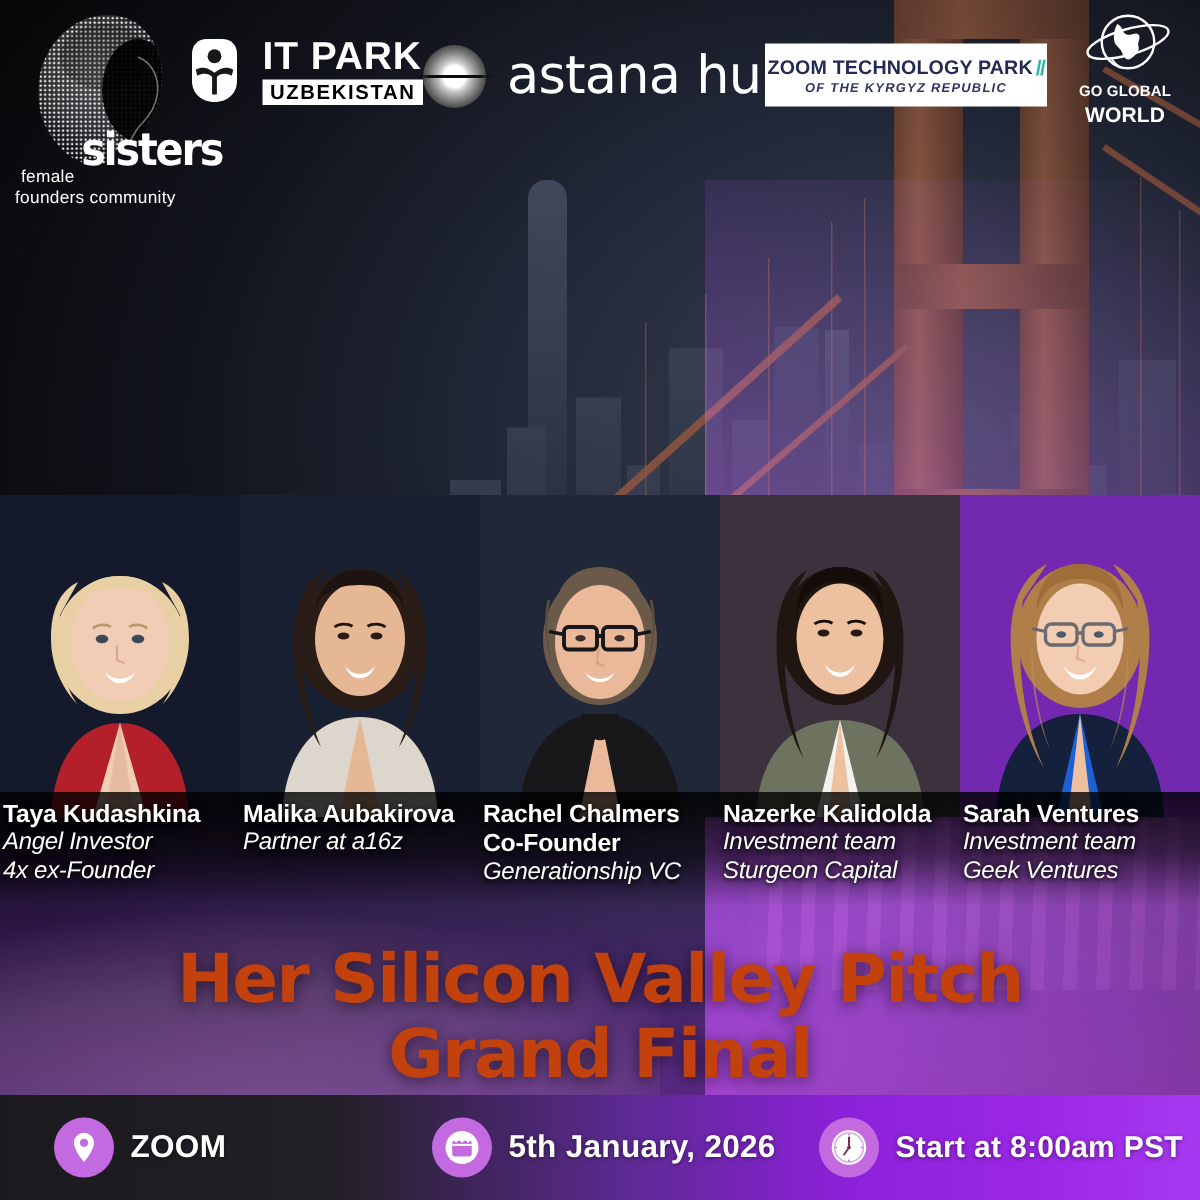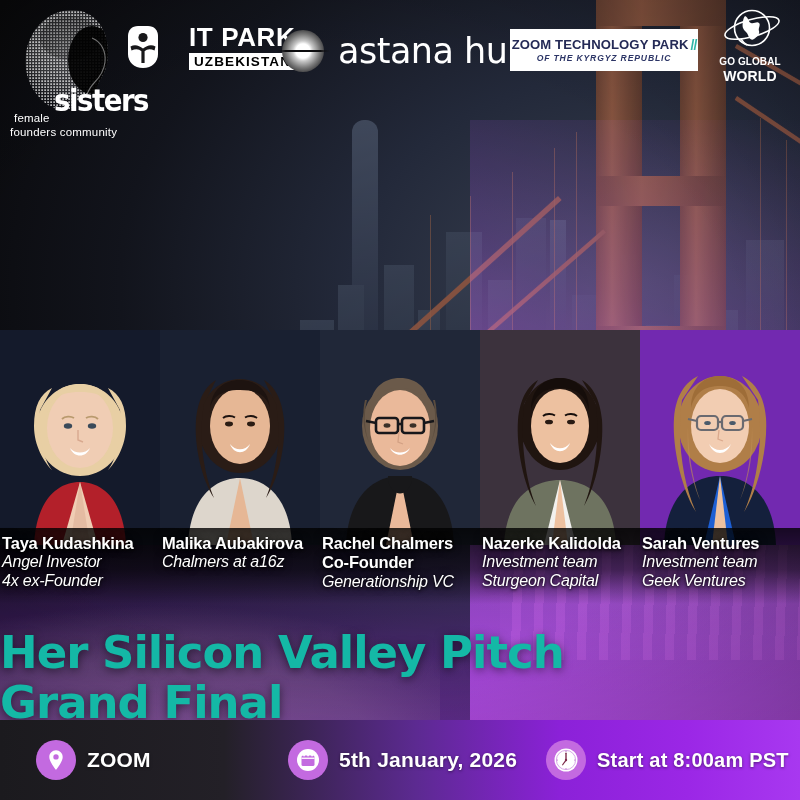--- a/index.html
+++ b/index.html
@@ -51,21 +51,21 @@
   .logobar{position:absolute;left:0;top:0;width:800px;height:120px;display:flex;align-items:flex-start;}
 
   .logo-sisters{position:absolute;left:6px;top:8px;width:130px;height:132px;}
   .face-dots{position:absolute;left:14px;top:0;width:100px;height:104px;}
   .sisters-word{position:absolute;left:44px;top:78px;color:#fff;font-weight:900;
     font-size:30px;letter-spacing:-1.6px;line-height:1;font-family:"DejaVu Sans",sans-serif;
     transform:scaleX(.92);}
   .sisters-sub1{position:absolute;left:8px;top:104px;color:#fff;font-size:11.5px;letter-spacing:.2px;}
   .sisters-sub2{position:absolute;left:4px;top:118px;color:#fff;font-size:11.5px;letter-spacing:.2px;}
 
-  .logo-itpark{position:absolute;left:118px;top:22px;display:flex;align-items:center;gap:21px;}
+  .logo-itpark{position:absolute;left:118px;top:22px;display:flex;align-items:center;gap:7px;}
   .itpark-mark{width:50px;height:50px;}
   .itpark-text{display:flex;flex-direction:column;gap:3px;}
   .itpark-top{color:#fff;font-weight:700;font-size:26px;letter-spacing:.6px;line-height:1;}
   .itpark-bot{background:#fff;color:#000;font-weight:700;font-size:13.5px;letter-spacing:1.1px;
     padding:2px 5px 2px 5px;line-height:1;text-align:center;}
 
   .logo-astana{position:absolute;left:282px;top:30px;display:flex;align-items:center;gap:14px;}
   .astana-mark{width:42px;height:42px;border-radius:50%;
     background:radial-gradient(circle at 50% 50%,#ffffff 0%,#ffffff 24%,#c9c9c9 34%,#7a7a7a 56%,#2c2c2e 80%,#1b1b1d 100%);
     position:relative;}
@@ -94,28 +94,28 @@
   .portrait{position:absolute;left:50%;transform:translateX(-50%);bottom:0;}
 
   .sp-label{position:absolute;left:0;right:0;top:204px;text-align:left;
     padding:0 2px;text-shadow:0 1px 3px rgba(0,0,0,.95),0 0 8px rgba(0,0,0,.8);}
   .sp-name{color:#fff;font-weight:700;font-size:16.5px;line-height:1.18;letter-spacing:-.2px;}
   .sp-role{color:#fff;font-style:italic;font-size:16px;line-height:1.18;letter-spacing:-.2px;}
   .namescrim{position:absolute;left:0;right:0;top:198px;height:76px;
     background:linear-gradient(180deg,rgba(0,0,0,.80) 0%,rgba(0,0,0,.55) 55%,rgba(0,0,0,0) 100%);}
 
   
-  .title{position:absolute;left:0;right:0;top:628px;text-align:left;color:#14b8a6;
+  .title{position:absolute;left:0;right:0;top:628px;text-align:center;color:#c2410c;
     font-weight:700;font-size:45px;line-height:1.1;letter-spacing:-1px;
     font-family:"DejaVu Sans",sans-serif;
     text-shadow:0 2px 10px rgba(0,0,0,.55);}
   .title .l2{display:block;}
 
   
-  .footer{position:absolute;left:0;bottom:0;width:800px;height:80px;display:flex;align-items:center;
+  .footer{position:absolute;left:0;bottom:0;width:800px;height:70px;display:flex;align-items:center;
     background:linear-gradient(90deg,#1b1a1e 0%,#232027 28%,#5c2a91 52%,#8b21d8 70%,#9b27e6 86%,#a838f0 100%);}
   .fitem{display:flex;align-items:center;gap:11px;}
   .fi1{position:absolute;left:36px;}
   .fi2{position:absolute;left:288px;}
   .fi3{position:absolute;left:546px;}
   .fico{width:40px;height:40px;border-radius:50%;background:#c36ae0;
     display:flex;align-items:center;justify-content:center;flex:0 0 auto;}
   .ftext{color:#fff;font-weight:700;font-size:21px;letter-spacing:.2px;
     text-shadow:0 1px 3px rgba(0,0,0,.5);}
   .ftext.sm{font-size:20px;}
@@ -295,21 +295,21 @@
           <ellipse cx="69" cy="94" rx="4" ry="2.4" fill="#2b1c13"></ellipse>
           <ellipse cx="91" cy="94" rx="4" ry="2.4" fill="#2b1c13"></ellipse>
           <path d="M63 88 C66 85.5 72 85.5 75 87.5" stroke="#1d1310" stroke-width="1.9" fill="none"></path>
           <path d="M85 87.5 C88 85.5 94 85.5 97 88" stroke="#1d1310" stroke-width="1.9" fill="none"></path>
           <path d="M70 114 C75 121 85 121 90 114 C86 125 74 125 70 114 Z" fill="#fff"></path>
         </svg>
       </div>
       <div class="namescrim"></div>
       <div class="sp-label">
         <div class="sp-name">Malika Aubakirova</div>
-        <div class="sp-role">Chalmers at a16z</div>
+        <div class="sp-role">Partner at a16z</div>
         <div class="sp-role"></div>
       </div>
     </div>
 
     <div class="sp">
       <div class="sp-photo">
         <svg class="portrait" width="160" height="215" viewBox="0 0 160 215">
           <rect x="0" y="0" width="160" height="215" fill="#2a3042"></rect>
           <rect x="0" y="0" width="160" height="215" fill="#151c2c" opacity=".45"></rect>
           <path d="M26 215 C28 166 54 146 80 146 C106 146 132 166 134 215 Z" fill="#18181a"></path>

